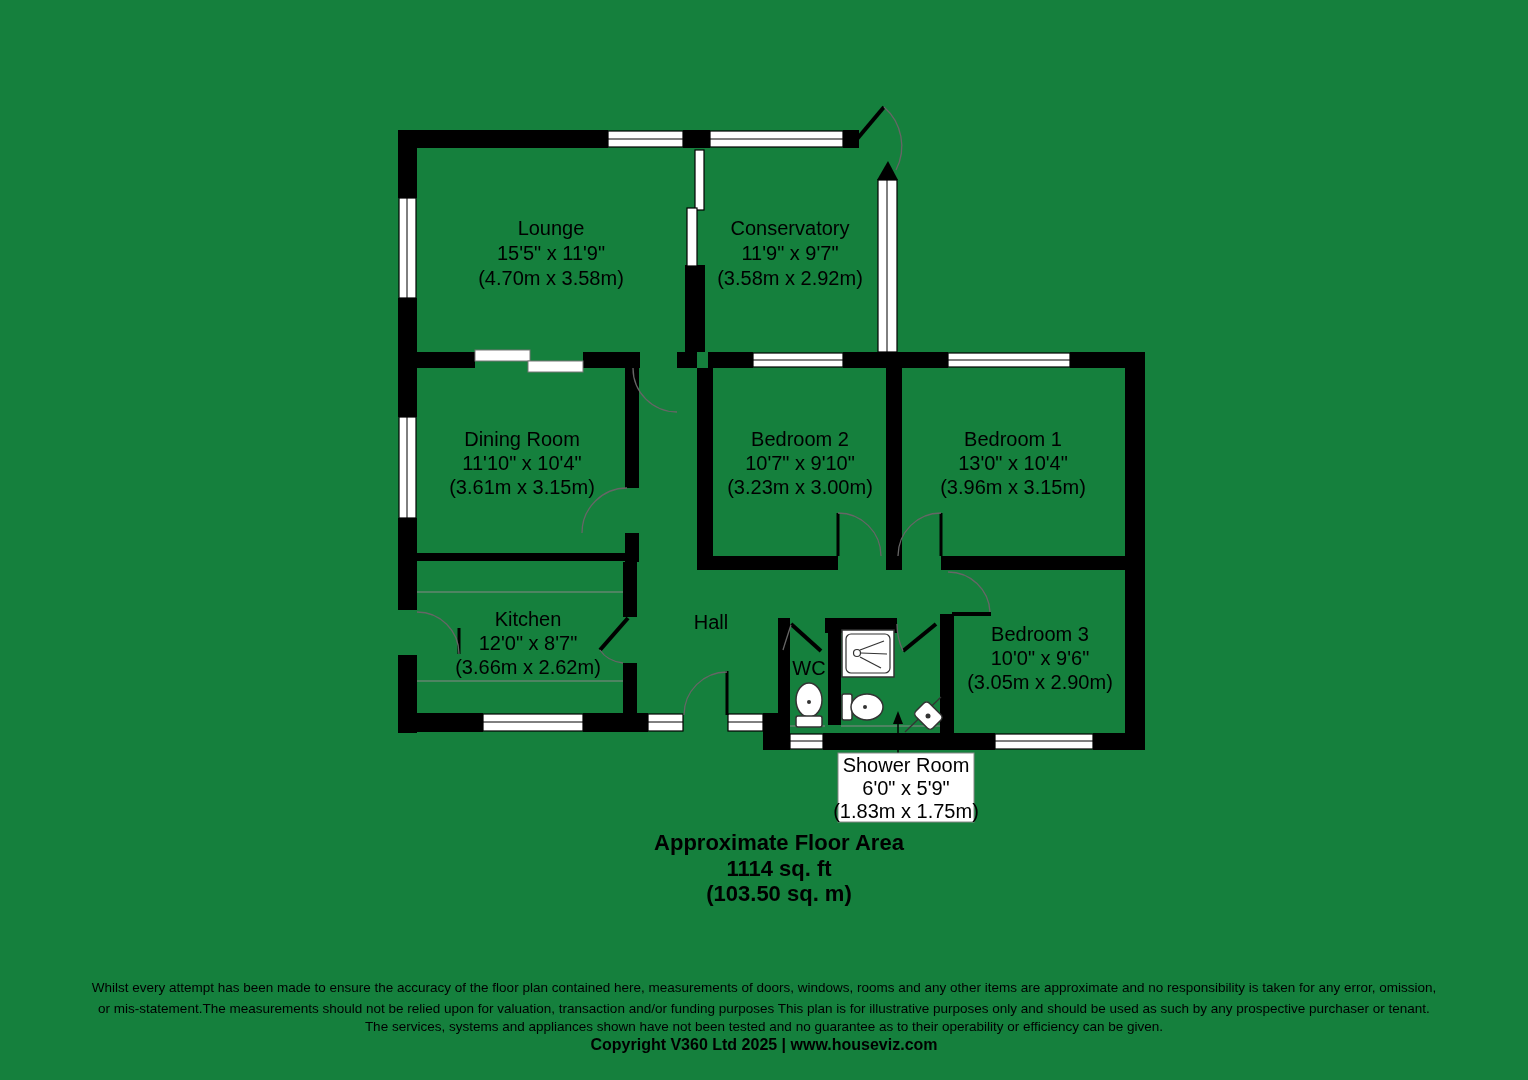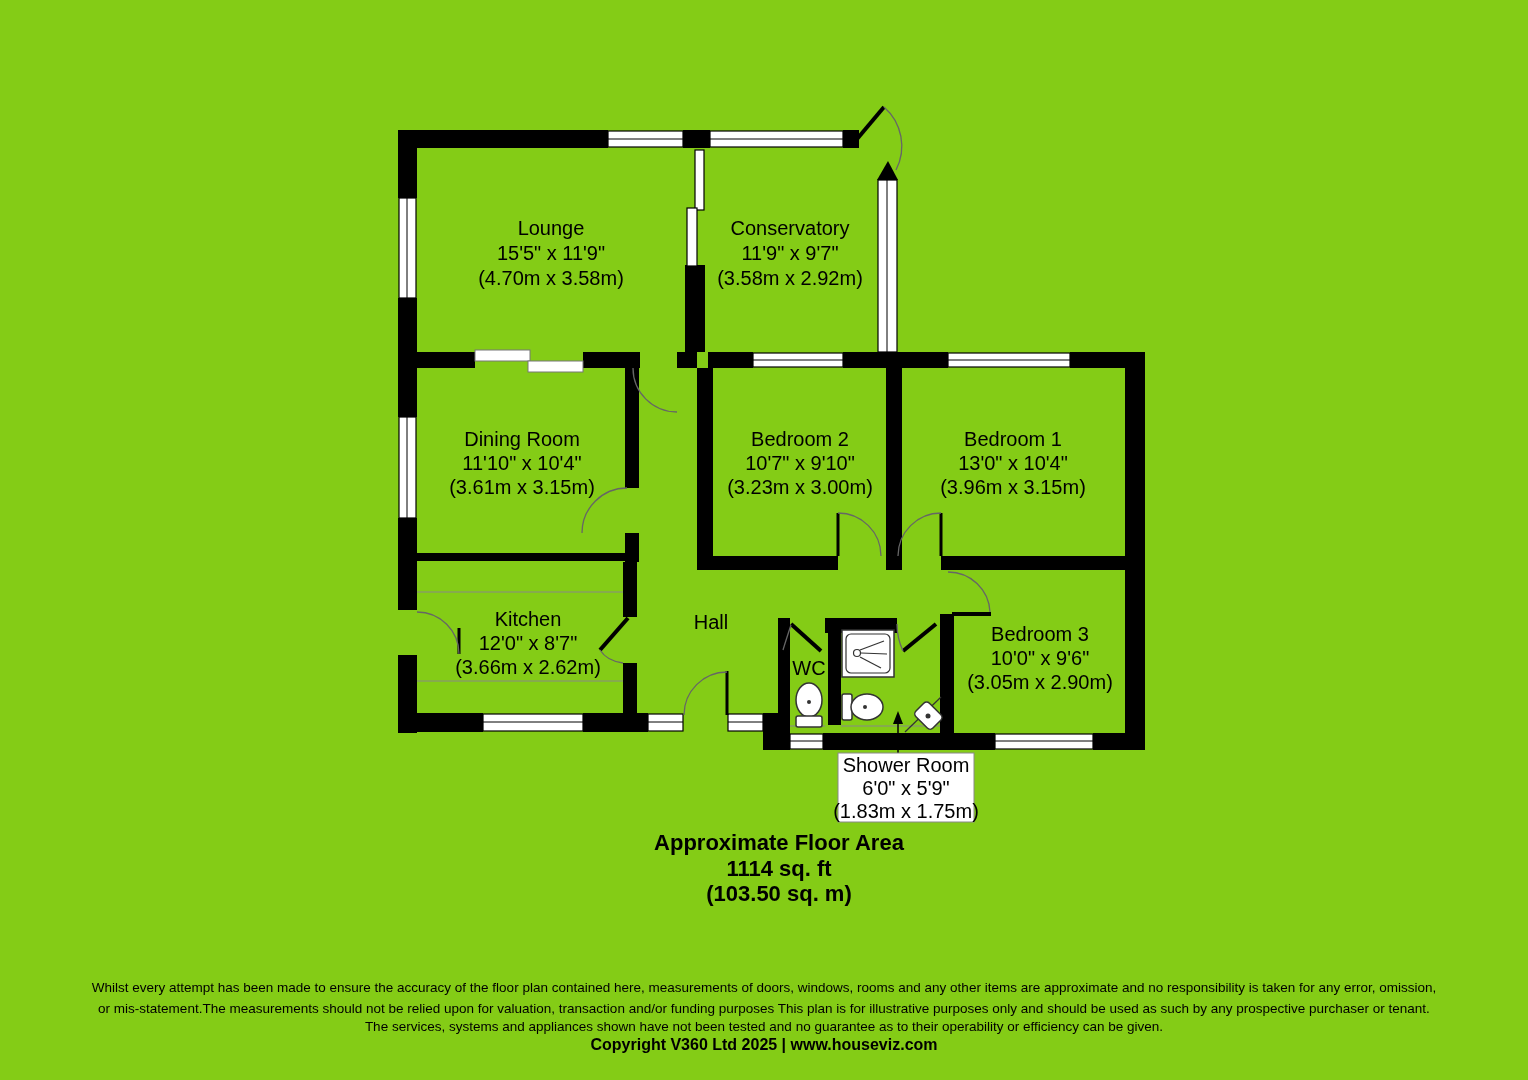--- a/index.html
+++ b/index.html
@@ -1,17 +1,17 @@
 <!DOCTYPE html>
 <html><head>
 <meta charset="utf-8">
 <title>Floor Plan</title>
 <style>
   html,body { margin:0; padding:0; background:#fff; }
-  .page { width:1528px; height:1080px; position:relative; background:#84cc16; overflow:hidden; }
+  .page { width:1528px; height:1080px; position:relative; background:#15803d; overflow:hidden; }
   svg { display:block; }
   .wall   { fill:#000000; }
   .win    { fill:#ffffff; stroke:#000000; stroke-width:1.2; }
   .winmid { stroke:#000000; stroke-width:1; }
   .step   { fill:#ffffff; stroke:#777777; stroke-width:1; }
   .arc    { fill:none; stroke:#666666; stroke-width:1.3; }
   .leaf   { stroke:#000000; stroke-width:4; }
   .leaf-thin { stroke:#000000; stroke-width:3; }
   .fixture { fill:#ffffff; stroke:#333333; stroke-width:1.5; }
   .fixline { fill:none; stroke:#333333; stroke-width:1.2; }

